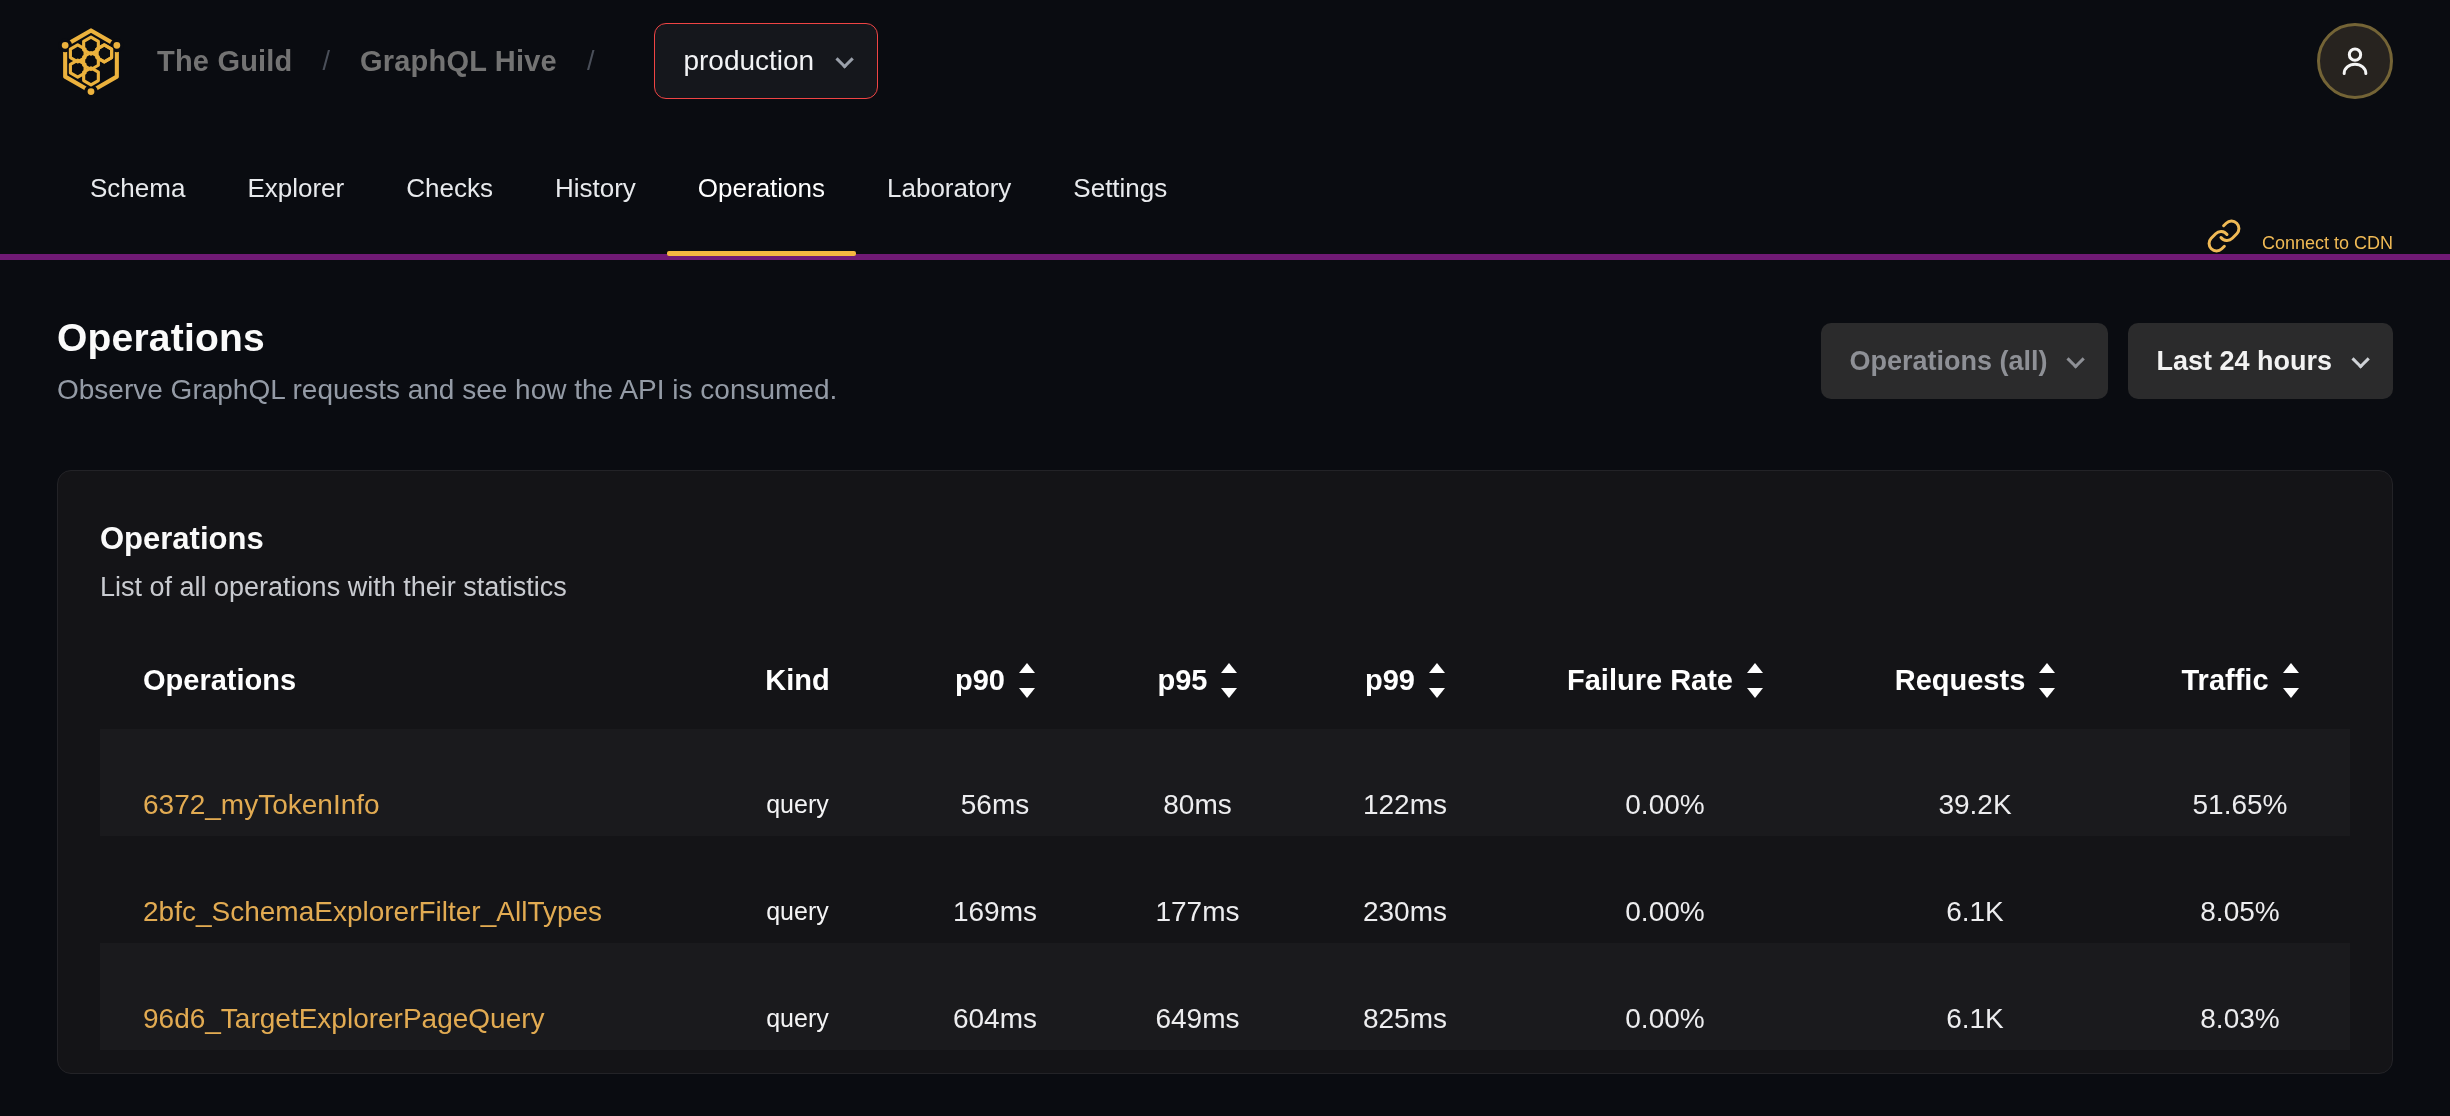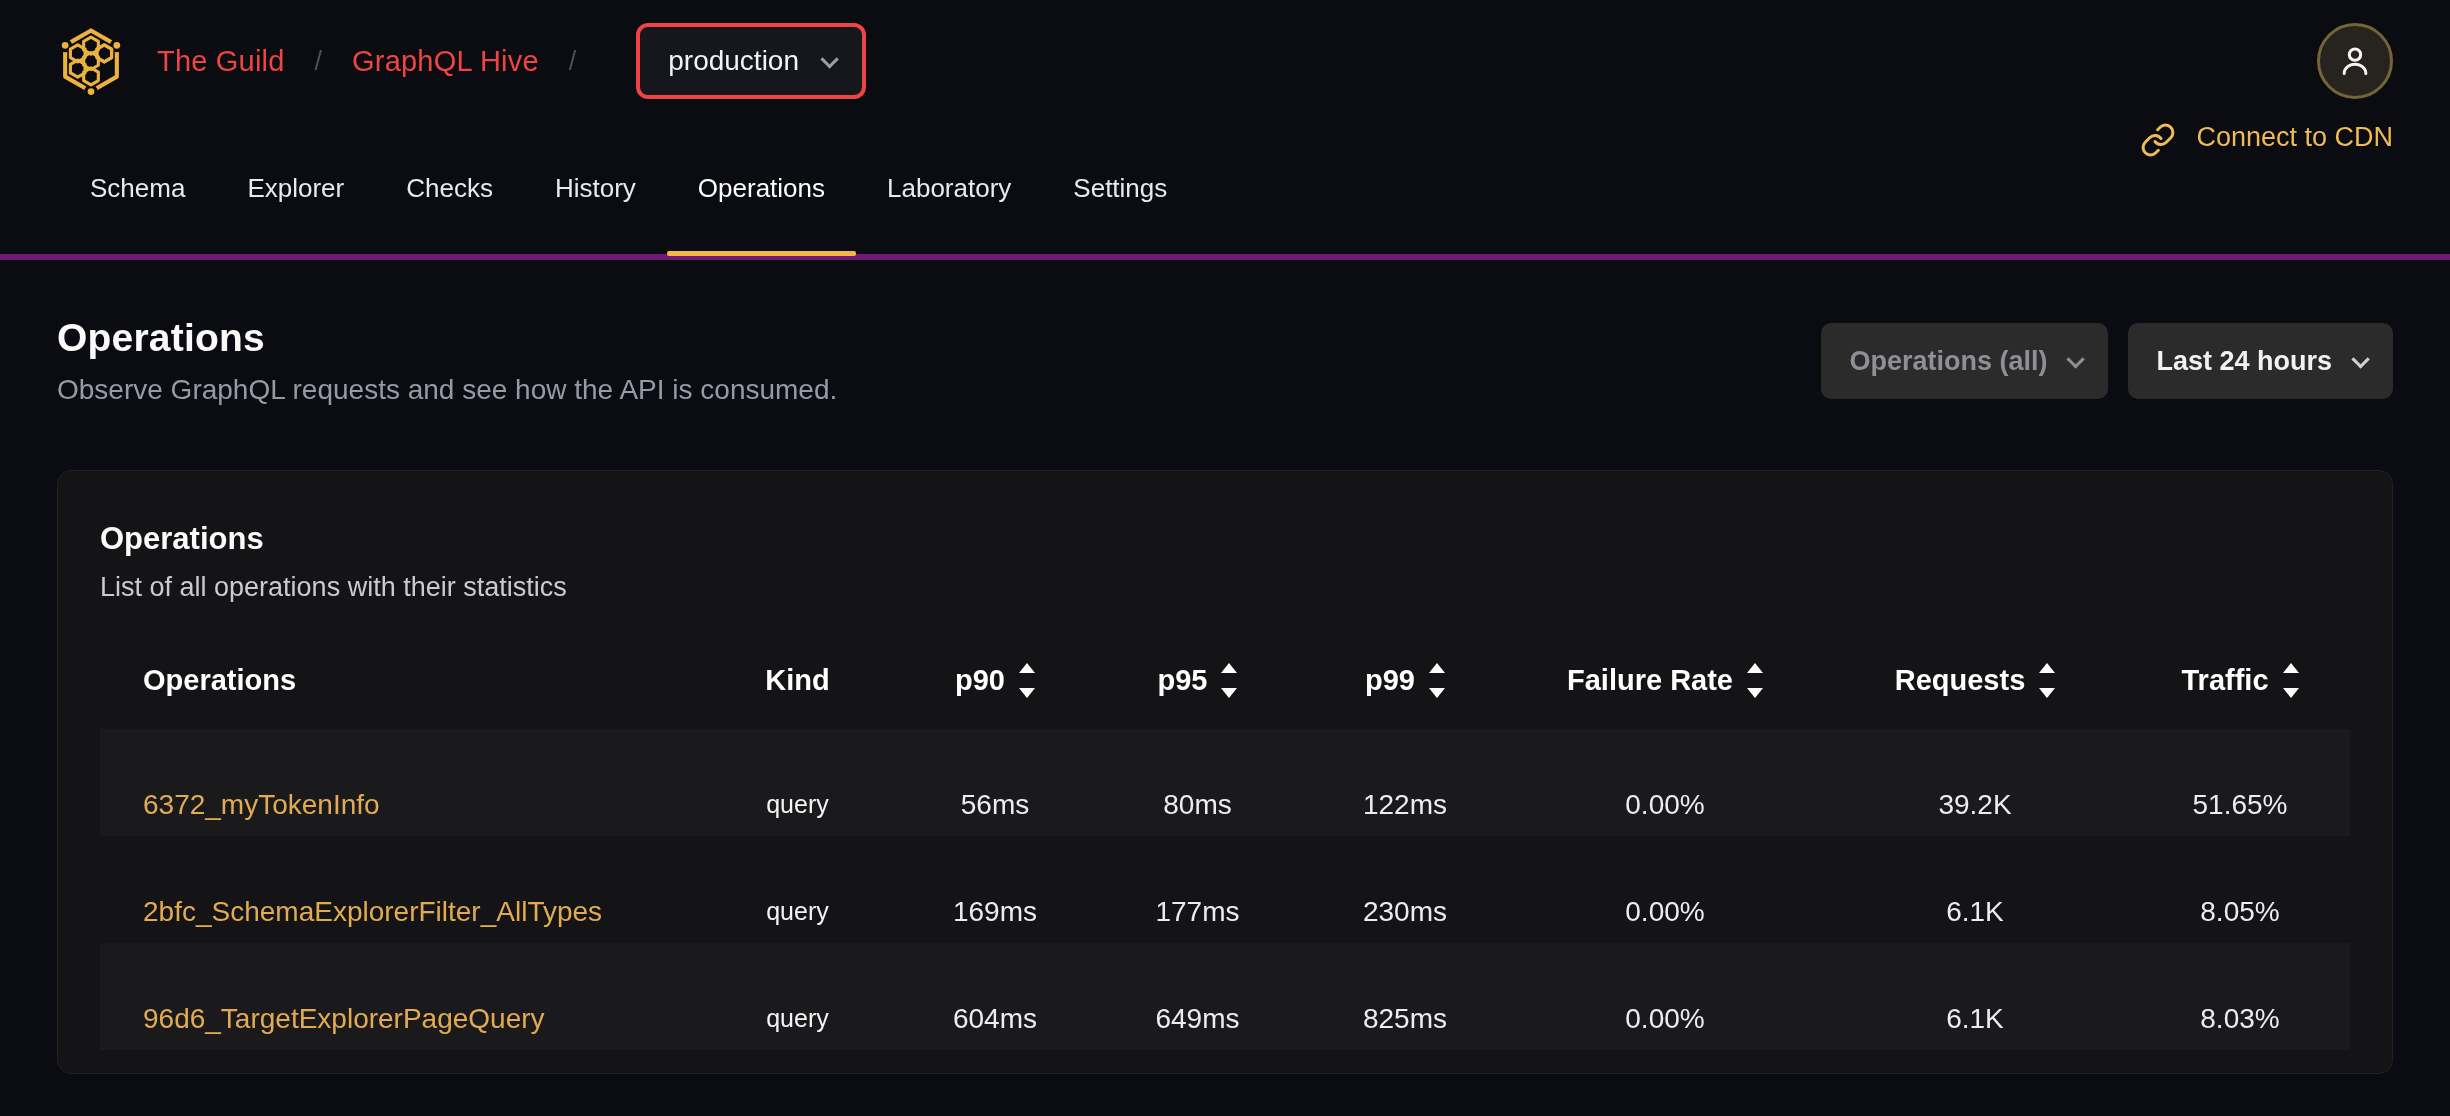--- a/index.html
+++ b/index.html
@@ -11,26 +11,26 @@
   }
 
   
   .topbar {
     height:122px;
     display:flex; align-items:center;
     padding:0 57px;
   }
   .logo { width:68px; height:74px; flex:0 0 auto; }
   .brand { display:flex; align-items:center; margin-left:32px; }
-  .brand .crumb { font-size:29px; font-weight:400; color:#ef4444; letter-spacing:.2px; }
+  .brand .crumb { font-size:29px; font-weight:700; color:#737373; letter-spacing:.2px; }
   .brand .sep { color:#4a4f59; font-size:27px; margin:0 30px; font-weight:400; }
   .target-select {
     margin-left:30px;
     display:flex; align-items:center; gap:22px;
-    background:#15171c; border:4px solid #ef4444; border-radius:12px;
+    background:#15171c; border:1px solid #ef4444; border-radius:12px;
     height:76px; padding:0 28px;
     font-size:28px; color:#f2f3f5; cursor:pointer;
   }
   .chev-down {
     width:13px; height:13px;
     border-right:3px solid #9aa0aa; border-bottom:3px solid #9aa0aa;
     transform:rotate(45deg) translateY(-3px);
   }
   .topbar .spacer { flex:1; }
   .avatar-btn {
@@ -53,22 +53,22 @@
     font-size:26px; color:#e8eaed;
     position:relative; cursor:pointer; white-space:nowrap;
   }
   .tab.active { color:#ffffff; font-weight:500; }
   .tab.active::after {
     content:""; position:absolute; left:0; right:0; bottom:-2px;
     height:5px; background:#f4b740; border-radius:2px;
   }
   .nav .spacer { flex:1; }
   .cdn-link {
-    display:flex; align-items:flex-start; gap:20px;
-    font-size:27px; color:#f0ba55; cursor:pointer;
+    display:flex; align-items:flex-end; gap:20px;
+    font-size:18px; color:#f0ba55; cursor:pointer;
   }
 
   
   .page-head {
     display:flex; align-items:center;
     padding:0 57px; margin-top:56px;
   }
   .page-title { font-size:39px; font-weight:700; color:#fafafa; letter-spacing:.2px; }
   .page-sub { margin-top:14px; font-size:28px; color:#949ba6; }
   .filters { margin-left:auto; display:flex; gap:20px; align-items:flex-end; }

